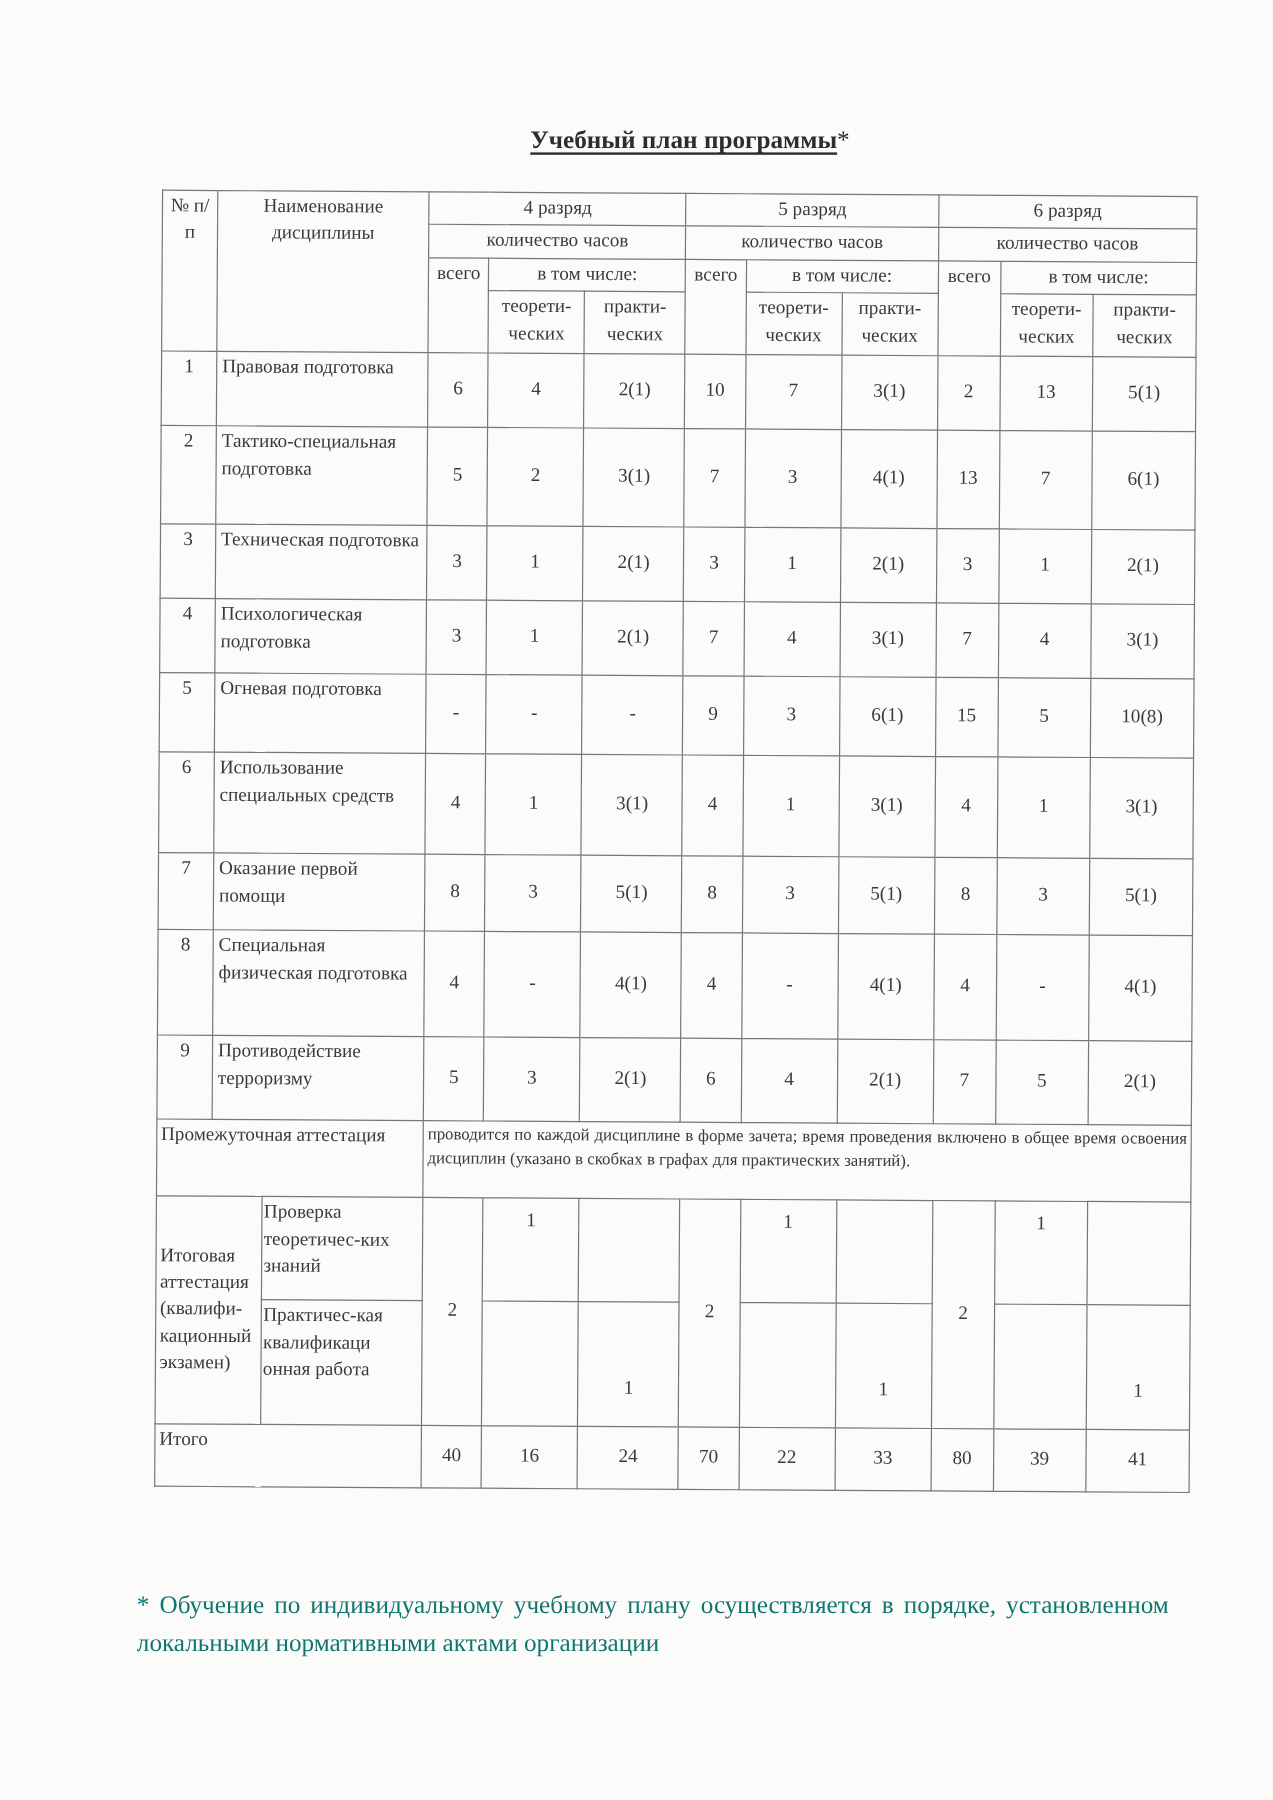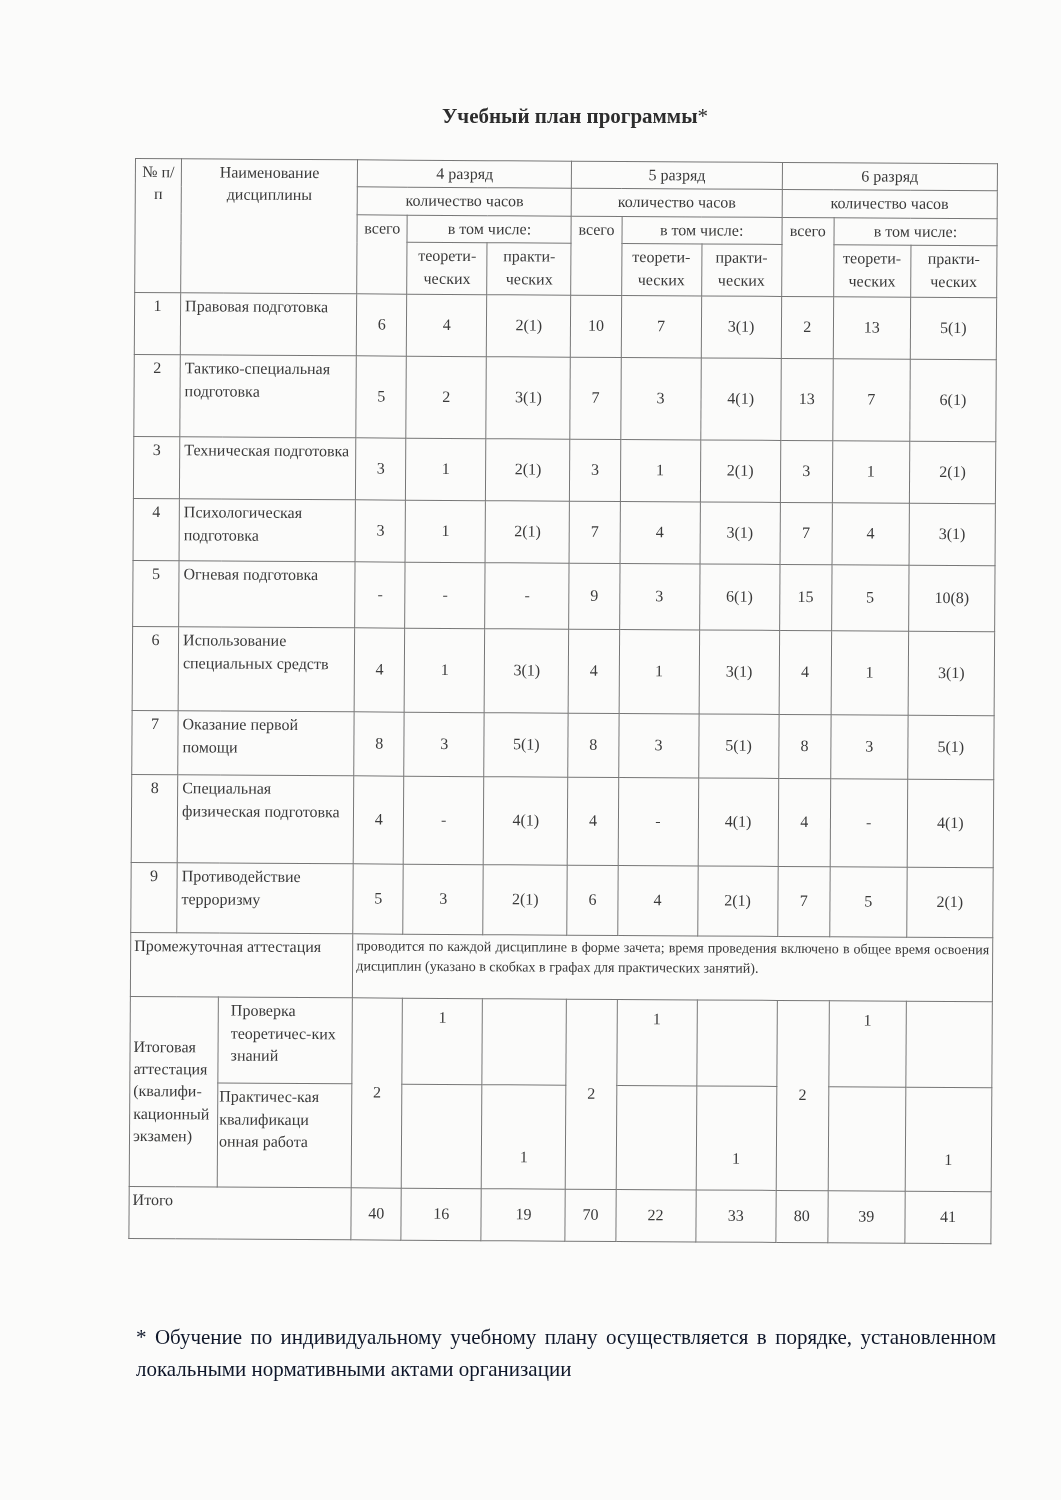--- a/index.html
+++ b/index.html
@@ -8,21 +8,21 @@
     background: #fbfbfa;
     font-family: "Liberation Serif", "DejaVu Serif", serif;
     color: #3a3a3a;
     position: relative;
     overflow: hidden;
   }
   .title {
     position: absolute; left: 0; width: 1150px; top: 104px;
     text-align: center; font-size: 21px; font-weight: bold; color: #2d2d2d;
   }
-  .title .t { text-underline-offset: 4px; margin-top: 45px; }
+  .title .t { text-decoration: underline; text-underline-offset: 4px; margin-top: 45px; }
   .title .star { font-weight: normal; }
   table.plan {
     position: absolute; left: 135px; top: 158px;
     width: 863px;
     border-collapse: collapse;
     table-layout: fixed;
     font-size: 16px;
     transform: rotate(0.35deg);
     transform-origin: 0 0;
   }
@@ -34,21 +34,21 @@
     background: transparent;
   }
   .c { text-align: center; }
   .num { text-align: center; }
   .mid { vertical-align: middle !important; }
   .hdr { text-align: center; }
   .small { font-size: 14px; line-height: 1.3; text-align: justify; }
   .name { padding-left: 4px !important; }
   .footnote {
     position: absolute; left: 114px; top: 1322px; width: 860px;
-    font-size: 21px; line-height: 1.5; text-align: justify; color: #0f172a; margin-left: 22px;
+    font-size: 21px; line-height: 1.5; text-align: justify; color: #0f766e;
   }
 </style>
 </head>
 <body>
 
 <div class="title"><span class="t">Учебный план программы</span><span class="star">*</span></div>
 
 <table class="plan">
   <colgroup>
     <col style="width:46px">
@@ -213,21 +213,21 @@
         <td class="num mid">2(1)</td>
       </tr>
     </tbody>
   <tbody>
       <tr style="height:64px">
     <td colspan="3">Промежуточная аттестация</td>
     <td colspan="9" class="small">проводится по каждой дисциплине в форме зачета; время проведения включено в общее время освоения дисциплин (указано в скобках в графах для практических занятий).</td>
   </tr>
   <tr style="height:86px">
     <td rowspan="2" colspan="2" class="mid">Итоговая аттестация (квалифи-кационный экзамен)</td>
-    <td style="padding-left:12px">Проверка теоретичес-ких знаний</td>
+    <td style="padding-left:1px">Проверка теоретичес-ких знаний</td>
     <td rowspan="2" class="num mid">2</td>
     <td class="num" style="padding-top:8px">1</td>
     <td></td>
     <td rowspan="2" class="num mid">2</td>
     <td class="num" style="padding-top:8px">1</td>
     <td></td>
     <td rowspan="2" class="num mid">2</td>
     <td class="num" style="padding-top:8px">1</td>
     <td></td>
   </tr>
@@ -237,21 +237,21 @@
     <td class="num" style="vertical-align:bottom;padding-bottom:20px">1</td>
     <td></td>
     <td class="num" style="vertical-align:bottom;padding-bottom:20px">1</td>
     <td></td>
     <td class="num" style="vertical-align:bottom;padding-bottom:20px">1</td>
   </tr>
   <tr style="height:52px">
     <td colspan="3">Итого</td>
     <td class="num mid">40</td>
     <td class="num mid">16</td>
-    <td class="num mid">19</td>
+    <td class="num mid">24</td>
     <td class="num mid">70</td>
     <td class="num mid">22</td>
     <td class="num mid">33</td>
     <td class="num mid">80</td>
     <td class="num mid">39</td>
     <td class="num mid">41</td>
   </tr>
 </tbody>
   </table>
 

